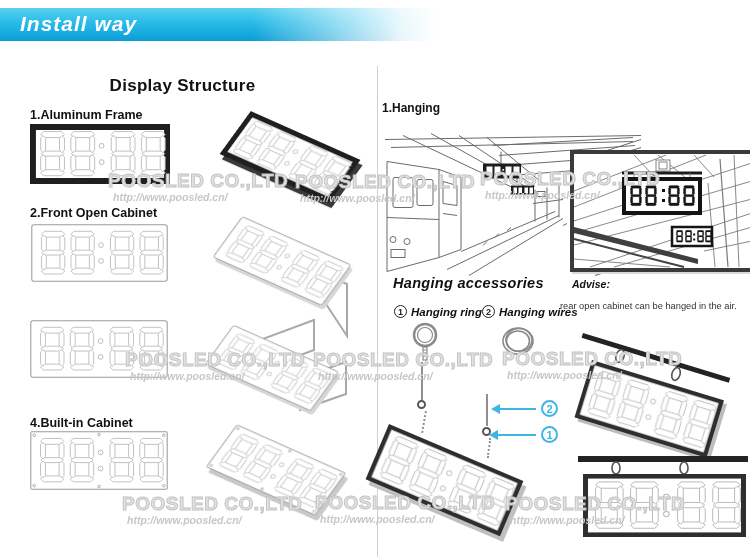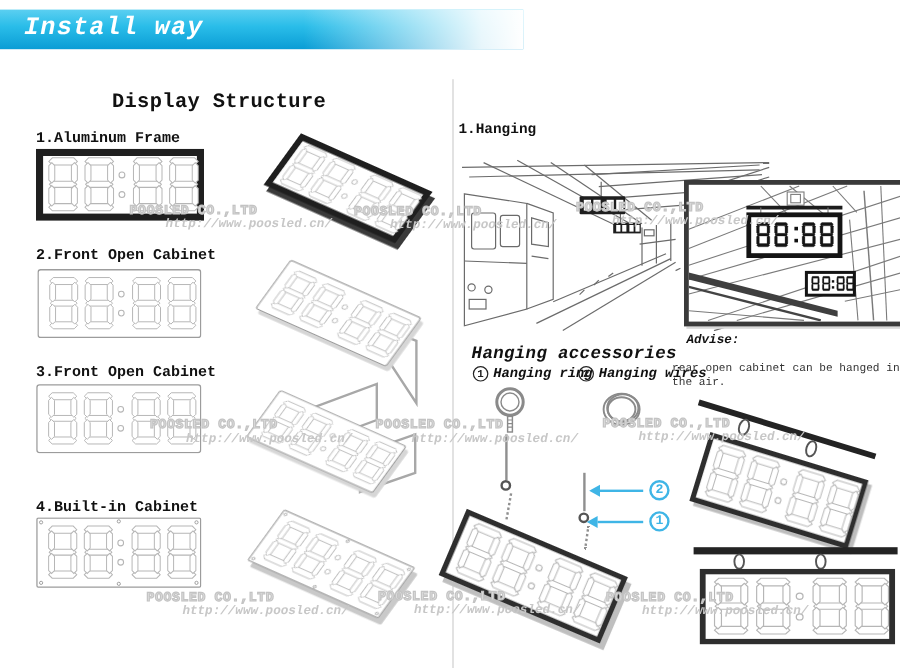--- a/index.html
+++ b/index.html
@@ -1,17 +1,17 @@
 <!DOCTYPE html>
 <html><head>
 <meta charset="utf-8">
 <style>
   html,body{margin:0;padding:0;background:#fff}
   #page{position:relative;width:750px;height:557px;background:#fff;overflow:hidden;
-        font-family:Liberation Mono, monospace;color:#111}
+        font-family:Liberation Sans, sans-serif;color:#111}
   .abs{position:absolute}
   
   .banner{left:0;top:8px;width:436px;height:33px;
     background:linear-gradient(to bottom,#5bcff1 0%,#2abde9 42%,#0a9dd5 100%)}
   .banner::after{content:'';position:absolute;inset:0;
     background:linear-gradient(to right,rgba(255,255,255,0) 58%,rgba(255,255,255,.9) 92%,#fff 100%)}
   .banner-title{position:absolute;left:20px;top:4px;z-index:2;color:#fff;
     font-size:21px;font-style:italic;font-weight:bold;letter-spacing:1px}
   .divider{left:377px;top:66px;width:1px;height:491px;background:#cfcfcf}
   .h1{font-size:17px;font-weight:bold;text-align:center;letter-spacing:.3px}
@@ -23,23 +23,23 @@
   .disp-host svg{width:100%;height:100%;display:block}
   .sg{fill:#fff;stroke:#b6b6b6;stroke-width:3.4}
   .sg-dot{fill:#fff;stroke:#b6b6b6;stroke-width:3.4}
   .sg-solid{fill:#151515;stroke:#151515;stroke-width:2}
   .persp{transform:rotate(24deg) skewX(-12deg)}
   .depth-dark{filter:drop-shadow(5px 4px 0 #3a3a3a)}
   .depth-gray{filter:drop-shadow(5px 4px 0 #c9c9c9)}
   .depth-lite{filter:drop-shadow(4px 3px 0 #d6d6d6)}
   
   .wm{position:absolute;z-index:40;pointer-events:none;white-space:nowrap}
-  .wm-name{font-size:11px;font-weight:bold;letter-spacing:.5px;color:#e3e3e3;
+  .wm-name{font-size:19px;font-weight:bold;letter-spacing:.5px;color:#e3e3e3;
     -webkit-text-stroke:1px #c3c3c3}
-  .wm-url{font-size:10.5px;font-weight:bold;font-style:italic;color:#c7c7c7;margin-left:30px;margin-top:-1px}
+  .wm-url{font-size:10.5px;font-weight:bold;font-style:italic;color:#c7c7c7;margin-left:5px;margin-top:-1px}
   
   .acc-h{font-size:14.5px;font-weight:bold;font-style:italic;letter-spacing:.3px}
   .acc-item{font-size:11.5px;font-weight:bold;font-style:italic;display:flex;align-items:center;gap:4px}
   .numbadge{display:inline-flex;align-items:center;justify-content:center;border-radius:50%;
     font-style:normal;font-weight:bold;box-sizing:border-box}
   .numbadge.dark{width:13px;height:13px;border:1.5px solid #222;color:#222;font-size:9px}
   .numbadge.cyan{width:17px;height:17px;border:2px solid #3fb5e6;color:#3fb5e6;font-size:11px;background:#fff}
   .advise-h{font-size:10.5px;font-weight:bold;font-style:italic}
   .advise-l{font-size:9.3px;color:#333;line-height:11.5px}
   
@@ -127,21 +127,20 @@
         <rect x="3" y="3" width="514" height="214" rx="8" fill="#ffffff" stroke="#9c9c9c" stroke-width="4"></rect>
         <use href="#d7" class="sg" transform="translate(36,24) scale(0.92)"></use>
         <use href="#d7" class="sg" transform="translate(148,24) scale(0.92)"></use>
         <use href="#d7" class="sg" transform="translate(298,24) scale(0.92)"></use>
         <use href="#d7" class="sg" transform="translate(410,24) scale(0.92)"></use>
         <circle cx="266" cy="80" r="9" class="sg-dot"></circle>
         <circle cx="266" cy="140" r="9" class="sg-dot"></circle>
       </svg>
     </div>
 
-  <div class="abs itemlabel" style="left:30px;top:303px">3.Front Open Cabinet</div>
   <div class="abs disp-host" style="left:30px;top:320px;width:138px;height:58px">
       <svg viewBox="0 0 520 220" preserveAspectRatio="none">
         <rect x="3" y="3" width="514" height="214" rx="8" fill="#ffffff" stroke="#9c9c9c" stroke-width="4"></rect>
         <use href="#d7" class="sg" transform="translate(36,24) scale(0.92)"></use>
         <use href="#d7" class="sg" transform="translate(148,24) scale(0.92)"></use>
         <use href="#d7" class="sg" transform="translate(298,24) scale(0.92)"></use>
         <use href="#d7" class="sg" transform="translate(410,24) scale(0.92)"></use>
         <circle cx="266" cy="80" r="9" class="sg-dot"></circle>
         <circle cx="266" cy="140" r="9" class="sg-dot"></circle>
       </svg>
@@ -302,21 +301,21 @@
       <use href="#d7" class="sg-solid" transform="translate(111,75) scale(0.068)"></use>
       <use href="#d7" class="sg-solid" transform="translate(123,75) scale(0.068)"></use>
       <use href="#d7" class="sg-solid" transform="translate(131,75) scale(0.068)"></use>
       <rect x="119.2" y="78.5" width="2" height="2" fill="#111" stroke="none"></rect>
       <rect x="119.2" y="83.5" width="2" height="2" fill="#111" stroke="none"></rect>
       <path d="M0 104 L96 112"></path>
         <path d="M130 96 L178 86"></path>
     </svg>
   </div>
 
-  <div class="abs acc-h" style="left:393px;top:287px">Hanging accessories</div>
+  <div class="abs acc-h" style="left:393px;top:275px">Hanging accessories</div>
   <div class="abs acc-item" style="left:394px;top:305px">
     <span class="numbadge dark">1</span>
     <span>Hanging ring</span>
   </div>
   <div class="abs acc-item" style="left:482px;top:305px">
     <span class="numbadge dark">2</span>
     <span>Hanging wires</span>
   </div>
   <svg class="abs" style="left:409px;top:321px" width="32" height="42" fill="none" stroke="#8a8a8a">
     <circle cx="16" cy="14" r="11" stroke-width="2.5"></circle>

